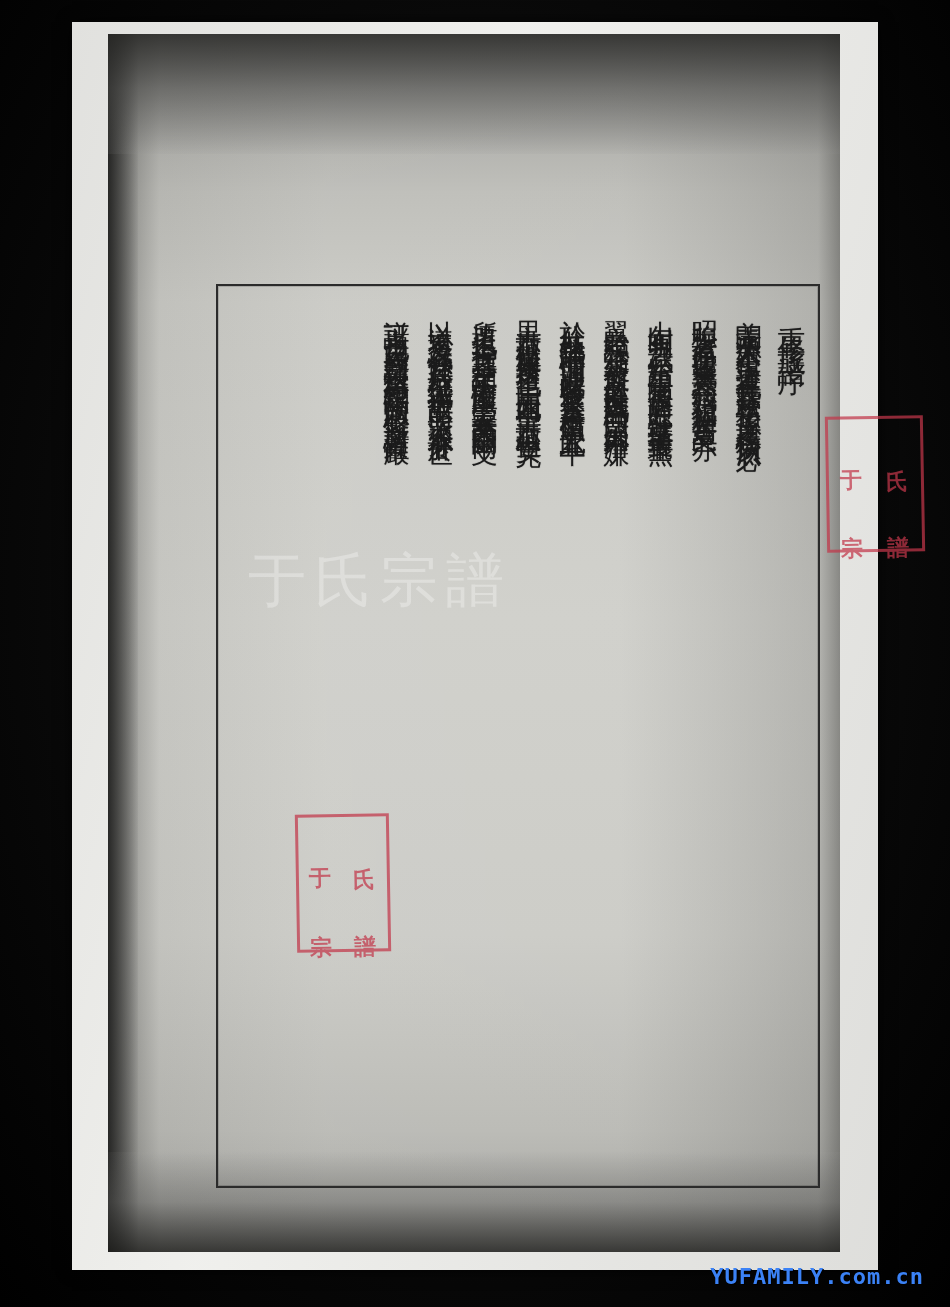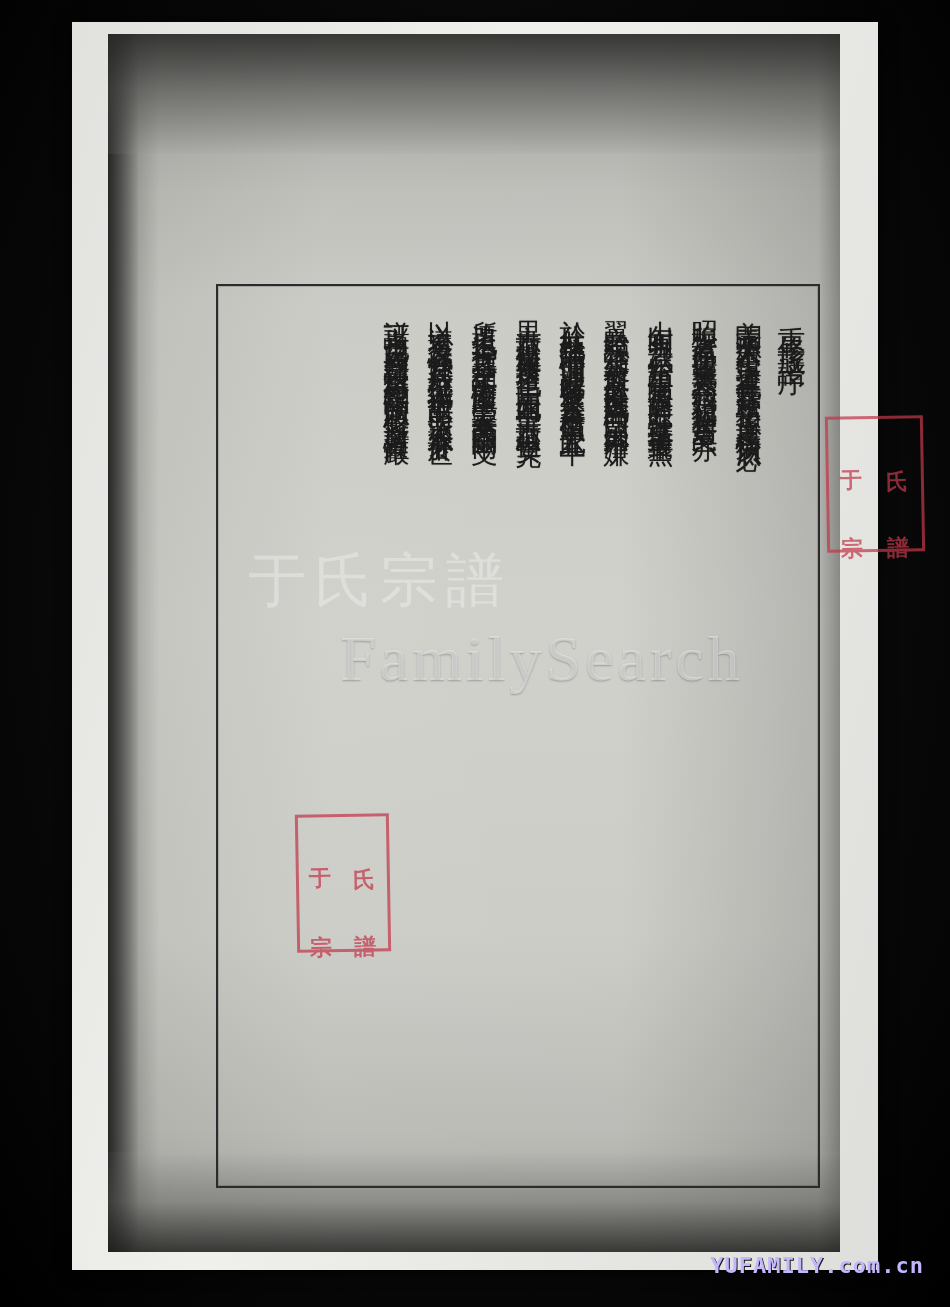--- a/index.html
+++ b/index.html
@@ -177,25 +177,25 @@
     position: absolute;
     left: 176px; top: 520px;
     font-family: "DejaVu Serif", serif;
     font-size: 58px;
     letter-spacing: 8px;
     color: rgba(255,255,255,0.30);
     pointer-events: none;
   }
   #wm-footer {
     position: absolute;
-    right: 26px; bottom: 29px;
+    right: 26px; bottom: 18px;
     font-family: "DejaVu Sans Mono", "Liberation Mono", monospace;
     font-size: 22px;
     font-weight: bold;
-    color: #c4b5fd;
+    color: #3b82f6;
     letter-spacing: 1px;
     text-shadow: 1px 1px 0 rgba(0,0,0,0.9);
   }
 </style>
 </head>
 <body>
 
 <div id="page">
   <div id="film"></div>
 
@@ -232,17 +232,16 @@
 
       <div class="seal" id="seal-bottom">
         <span>于</span>
         <span>氏</span>
         <span>宗</span>
         <span>譜</span>
       </div>
     </div>
 
     <div id="wm-cjk">于氏宗譜</div>
-    <div id="wm-main">FamilySearch</div>
   </div>
 
   <div id="wm-footer">YUFAMILY.com.cn</div>
 </div>
 
 </body></html>

